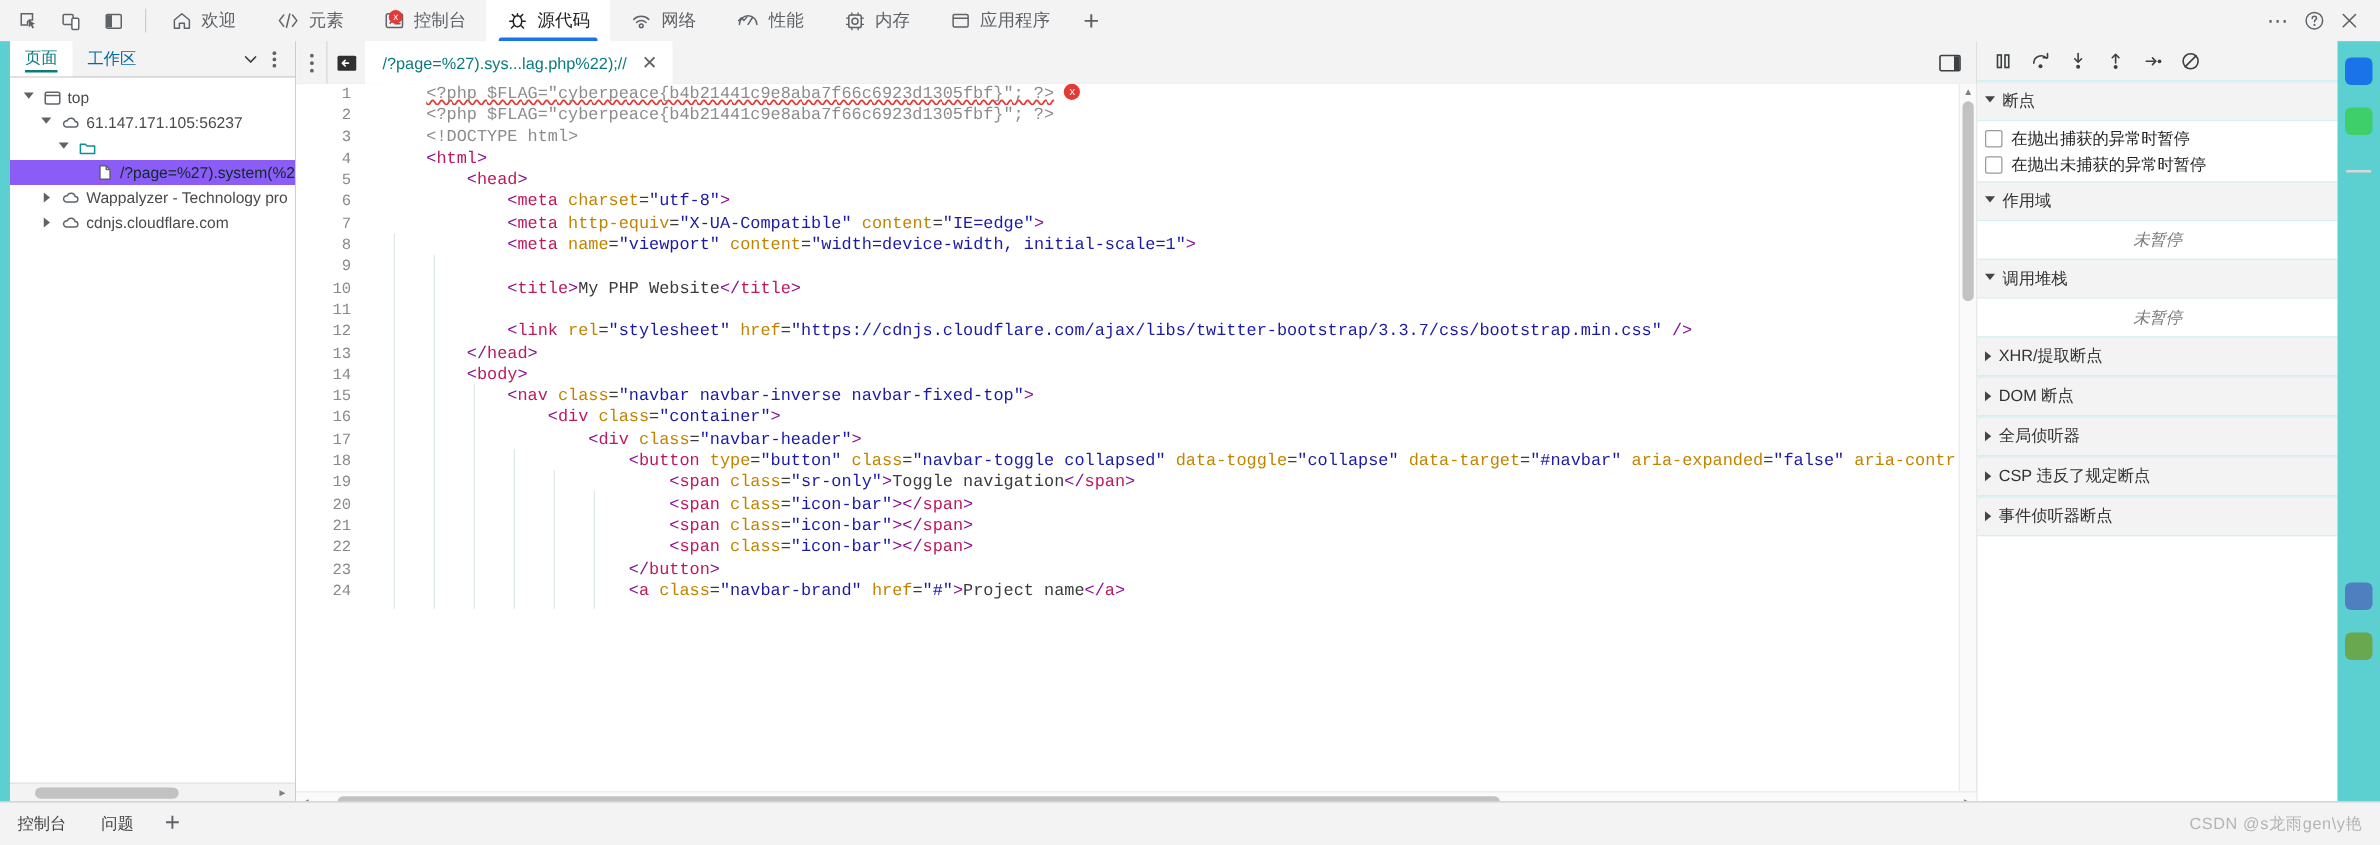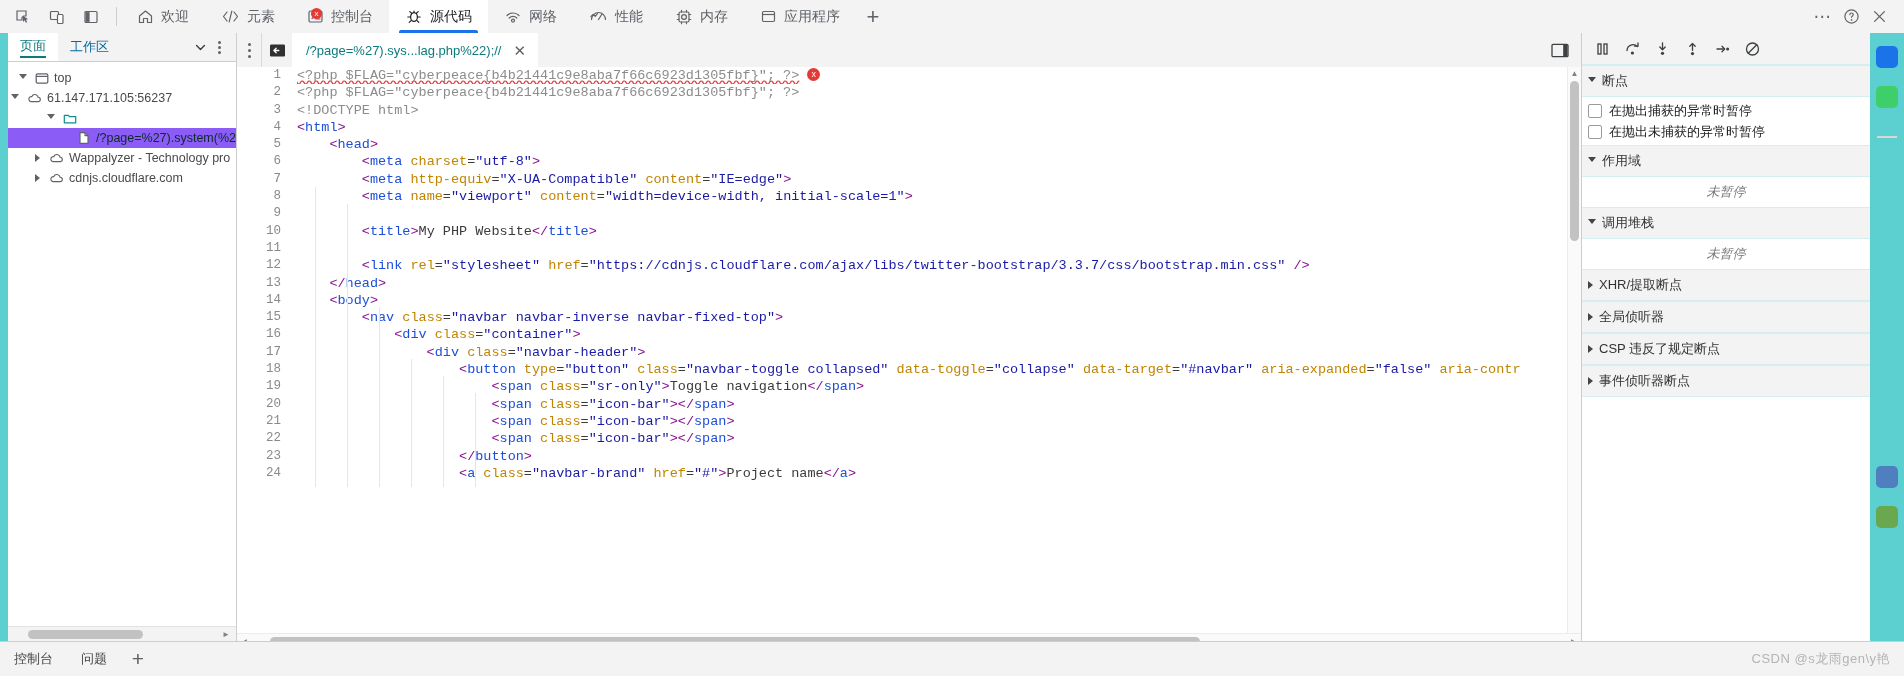--- a/index.html
+++ b/index.html
@@ -116,24 +116,24 @@
   }
   .code{
     position:relative;font-family:"Liberation Mono","DejaVu Sans Mono",monospace;
     font-size:13.5px;line-height:17.3px;white-space:pre;
   }
   .ln{display:flex;height:17.3px;align-items:flex-start;}
   .ln .num{
     width:44px;flex:0 0 44px;text-align:right;padding-right:10px;color:#8a8a8a;
     font-size:12.5px;line-height:17.3px;user-select:none;
   }
-  .ln .txt{flex:1;line-height:17.3px;overflow:hidden;padding-left:6px;}
+  .ln .txt{flex:1;line-height:17.3px;overflow:hidden;padding-left:6px;margin-left:44px;}
   .ln.l1 .txt{text-decoration:underline wavy #e53935;text-decoration-skip-ink:none;}
   .g{color:#8c8c8c;}            
-  .tagn{color:#1d4ed8;}         
+  .tagn{color:#be185d;}         
   .attr{color:#c18401;}         
   .val{color:#1a1aa6;}          
   .br{color:#881391;}
   .plain{color:#3b3b3b;}
   .err-x{
     display:inline-block;width:13px;height:13px;border-radius:50%;
     background:#e53935;color:#fff;font-size:9px;line-height:13px;text-align:center;
     vertical-align:2px;margin-left:8px;font-family:"Liberation Sans",sans-serif;
   }
   .indentguide{
@@ -391,21 +391,21 @@
           </span>
         <span>
           <svg width="14" height="13" viewBox="0 0 14 13">
               <rect x="1.2" y="1.8" width="11.6" height="9.4" rx="1.4" fill="none" stroke="#5f6368" stroke-width="1.25"></rect>
               <path d="M1.2 4.4h11.6" stroke="#5f6368" stroke-width="1.25"></path>
             </svg>
         </span>
         <span class="tlbl">top</span>
       </div>
 
-      <div class="trow" style="">
+      <div class="trow" style="padding-left:22px;">
         <span class="tw">
             <i class="tri open"></i>
           </span>
         <span>
           <svg width="15" height="13" viewBox="0 0 15 13">
               <path d="M4 9.6h7.1a2.2 2.2 0 000-4.4 3.3 3.3 0 00-6.3-.6A2.5 2.5 0 004 9.6z" fill="none" stroke="#5f6368" stroke-width="1.15"></path>
             </svg>
         </span>
         <span class="tlbl">61.147.171.105:56237</span>
       </div>
@@ -594,20 +594,24 @@
       <span>调用堆栈</span>
     </div>
     <div class="empty">未暂停</div>
 
     <div class="sec">
       <i class="tri"></i>
       <span>XHR/提取断点</span>
     </div>
     <div class="sec">
       <i class="tri"></i>
+      <span>DOM 断点</span>
+    </div>
+    <div class="sec">
+      <i class="tri"></i>
       <span>全局侦听器</span>
     </div>
     <div class="sec">
       <i class="tri"></i>
       <span>CSP 违反了规定断点</span>
     </div>
     <div class="sec">
       <i class="tri"></i>
       <span>事件侦听器断点</span>
     </div>

